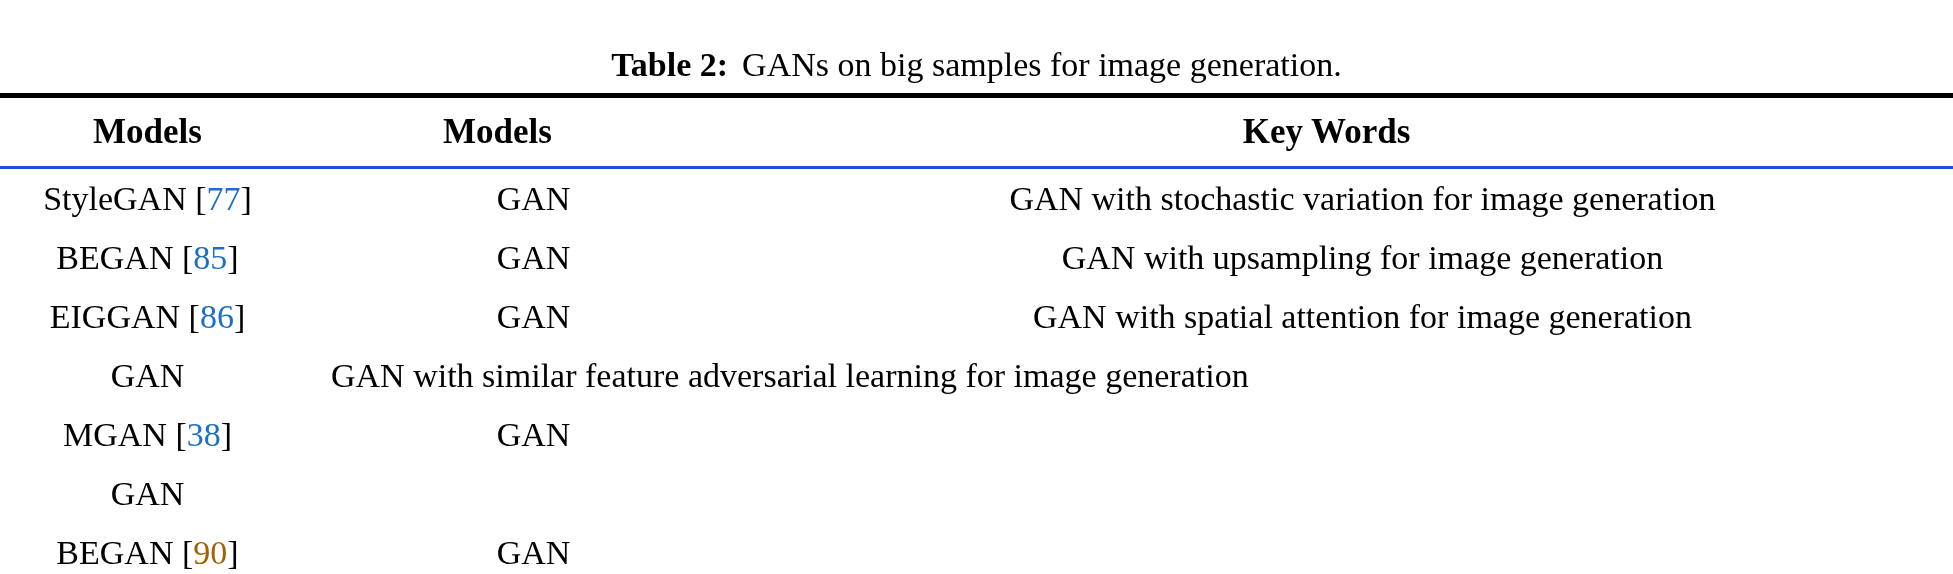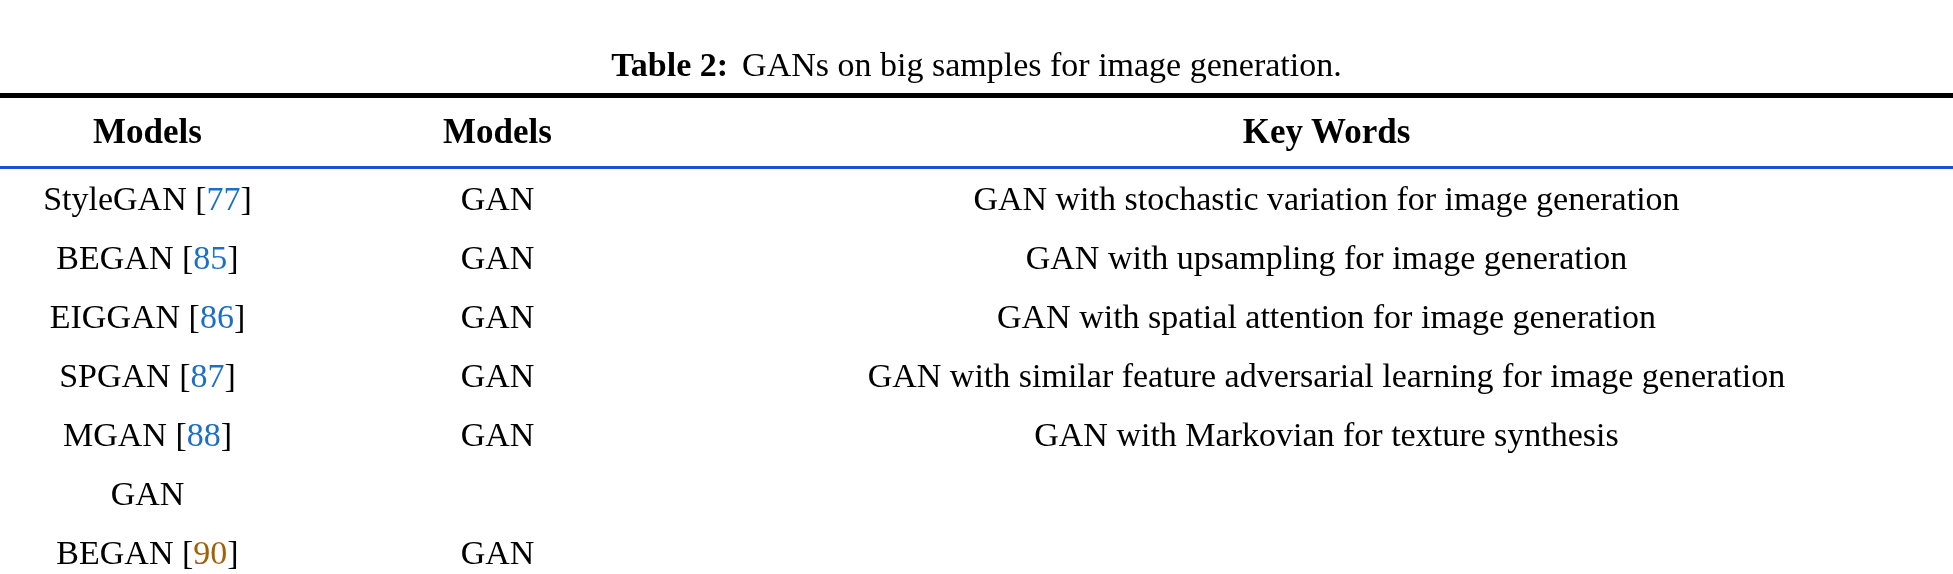--- a/index.html
+++ b/index.html
@@ -52,20 +52,21 @@
   .thead-row {
     height: 68px;
     border-bottom: 3px solid #1d4ed8;
   }
   .thead-row .tcell {
     font-weight: bold;
     font-size: 35px;
   }
   .tbody-row {
     height: 59px;
+    gap: 36px;
   }
   .citation-link {
     text-decoration: none;
     cursor: pointer;
   }
   .bracket {
     color: #000000;
   }
 </style>
 </head>
@@ -94,29 +95,27 @@
     <div class="tcell">GAN with upsampling for image generation</div>
   </div>
 
   <div class="trow tbody-row">
     <div class="tcell"><span>EIGGAN</span> <span class="bracket">[</span><a class="citation-link" style="color: rgb(28, 111, 196); text-align: center;">86</a><span class="bracket">]</span></div>
     <div class="tcell">GAN</div>
     <div class="tcell">GAN with spatial attention for image generation</div>
   </div>
 
   <div class="trow tbody-row">
-    <div class="tcell"><span>SPGAN</span> <span class="bracket">[</span><a class="citation-link" style="color: rgb(28, 111, 196);">87</a><span class="bracket">]</span></div>
     <div class="tcell">GAN</div>
     <div class="tcell">GAN with similar feature adversarial learning for image generation</div>
   </div>
 
   <div class="trow tbody-row">
-    <div class="tcell"><span>MGAN</span> <span class="bracket">[</span><a class="citation-link" style="color: rgb(28, 111, 196);">88</a><span class="bracket">]</span></div>
+    <div class="tcell"><span>MGAN</span> <span class="bracket">[</span><a class="citation-link" style="color: rgb(28, 111, 196);">38</a><span class="bracket">]</span></div>
     <div class="tcell">GAN</div>
-    <div class="tcell">GAN with Markovian for texture synthesis</div>
   </div>
 
   <div class="trow tbody-row">
     <div class="tcell">GAN</div>
   </div>
 
   <div class="trow tbody-row">
     <div class="tcell"><span>BEGAN</span> <span class="bracket">[</span><a class="citation-link" style="color: #a16207;">90</a><span class="bracket">]</span></div>
     <div class="tcell">GAN</div>
   </div>

